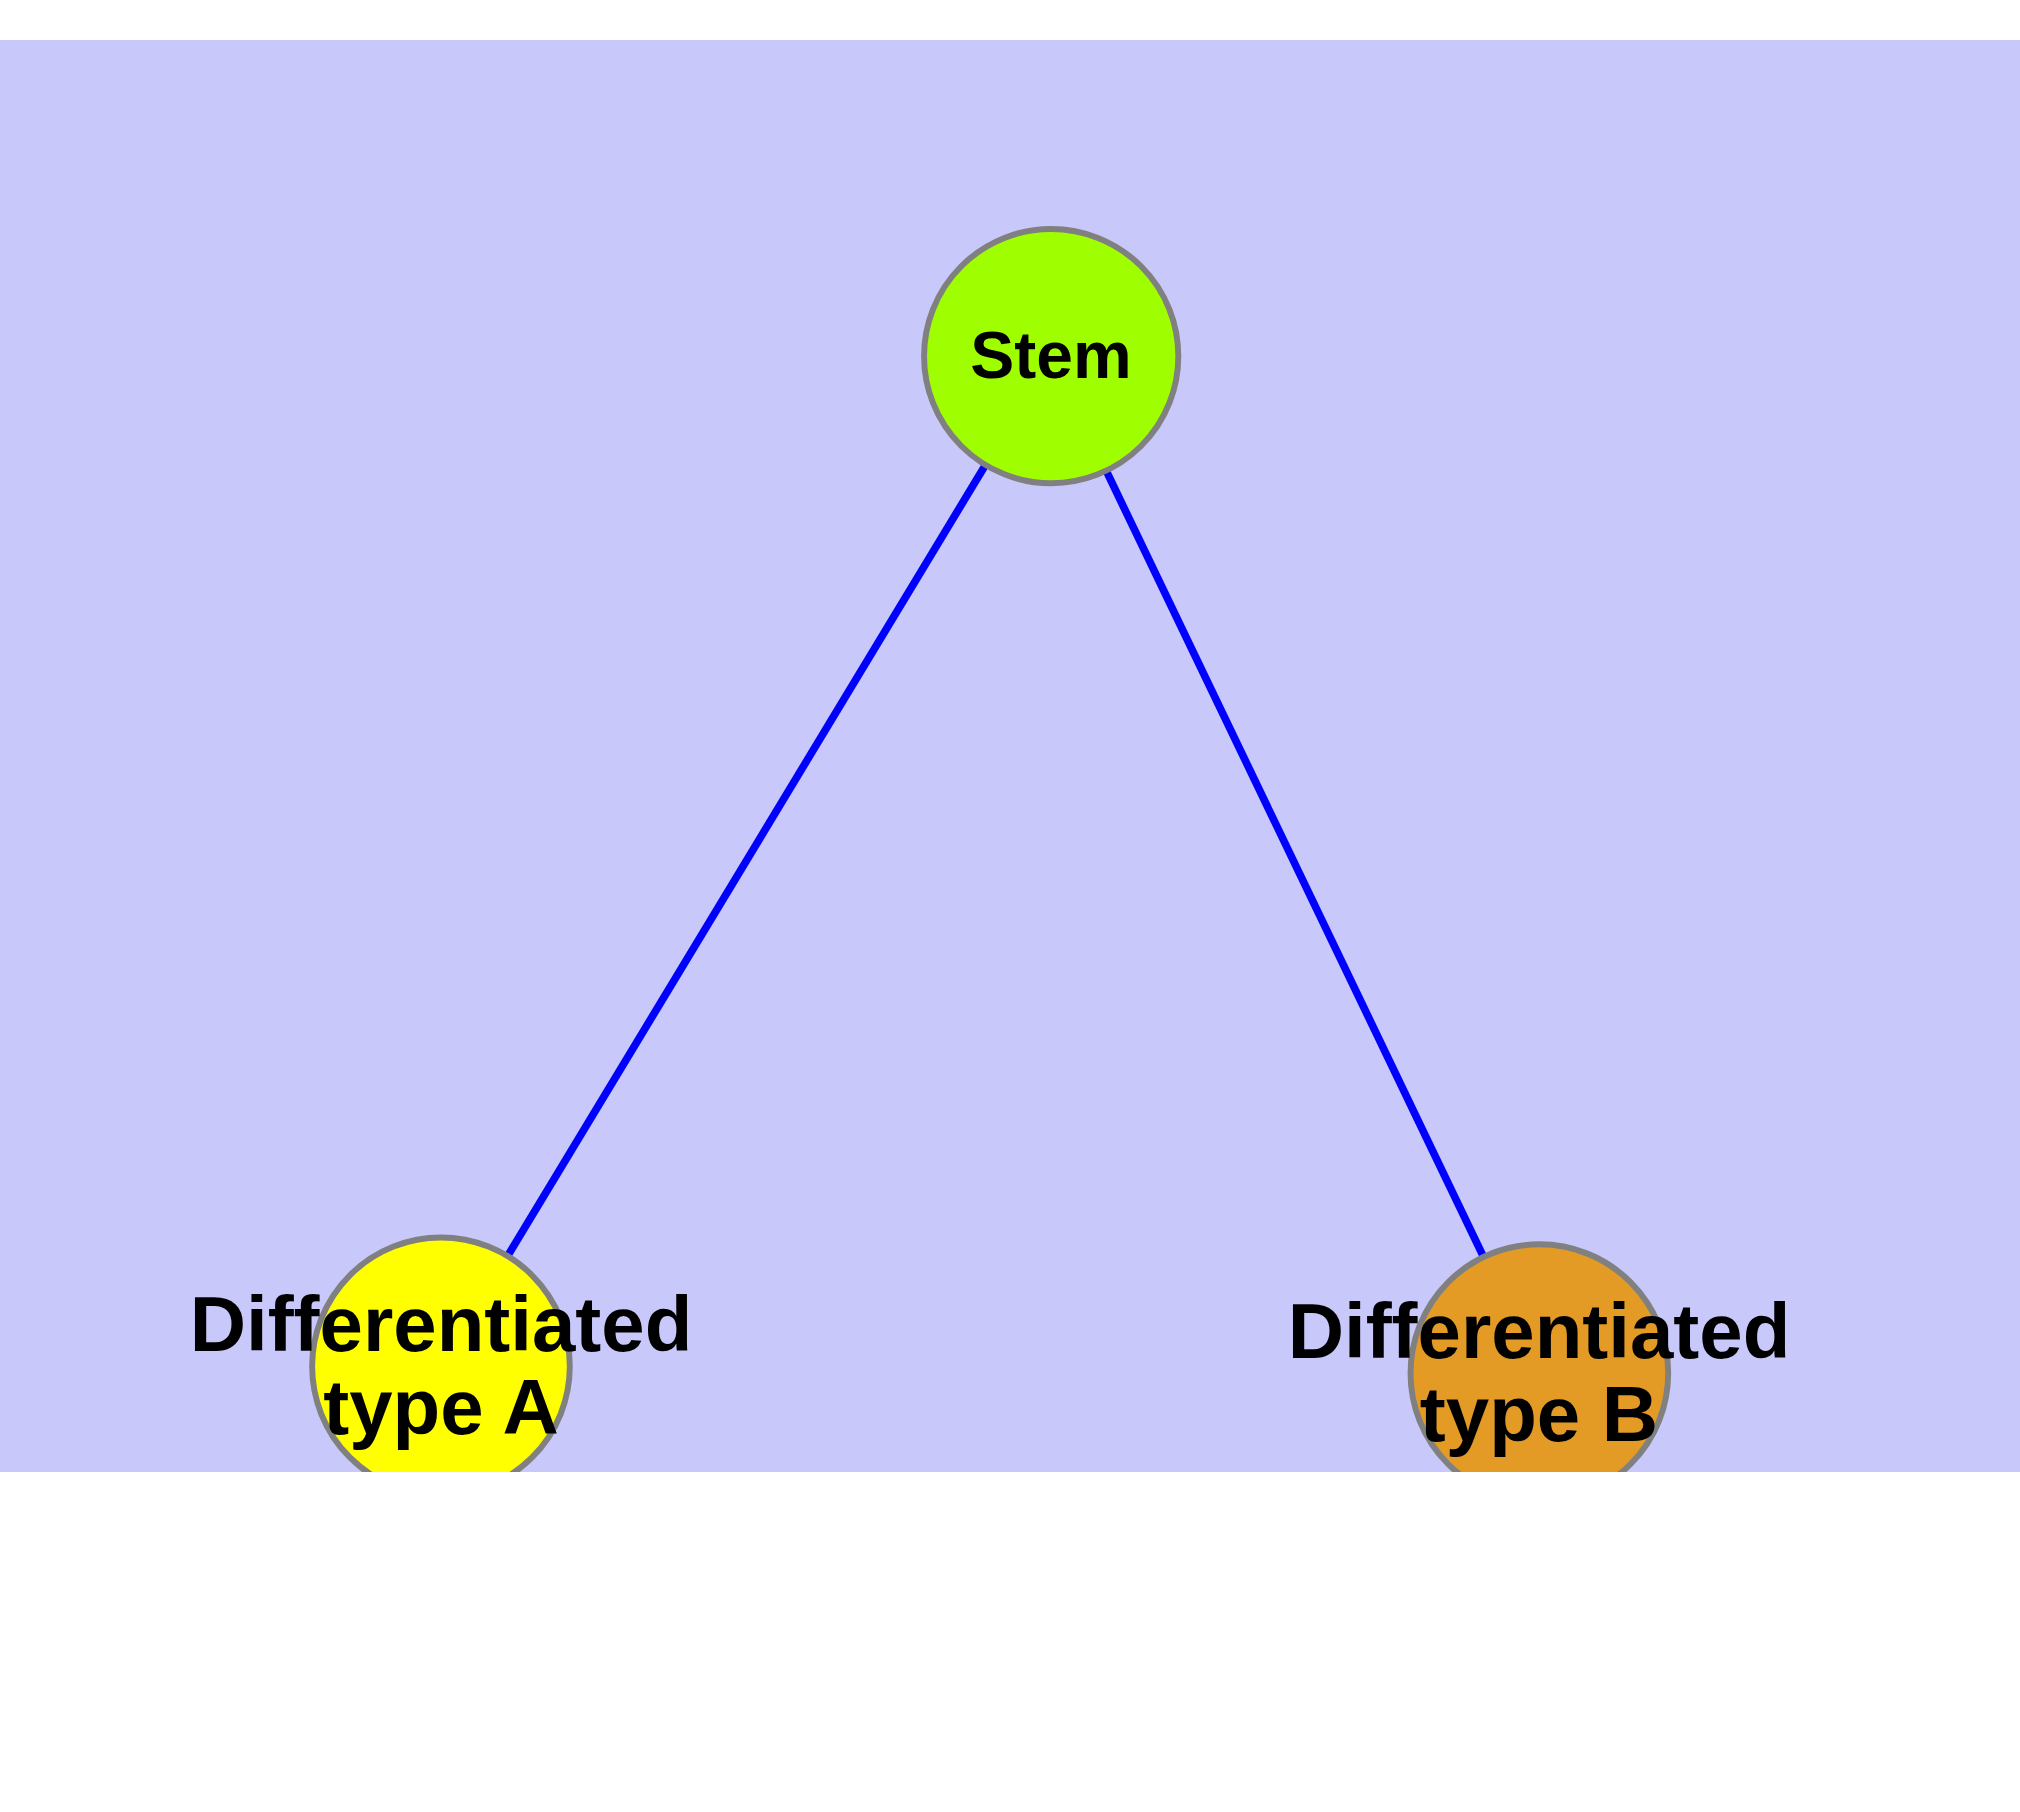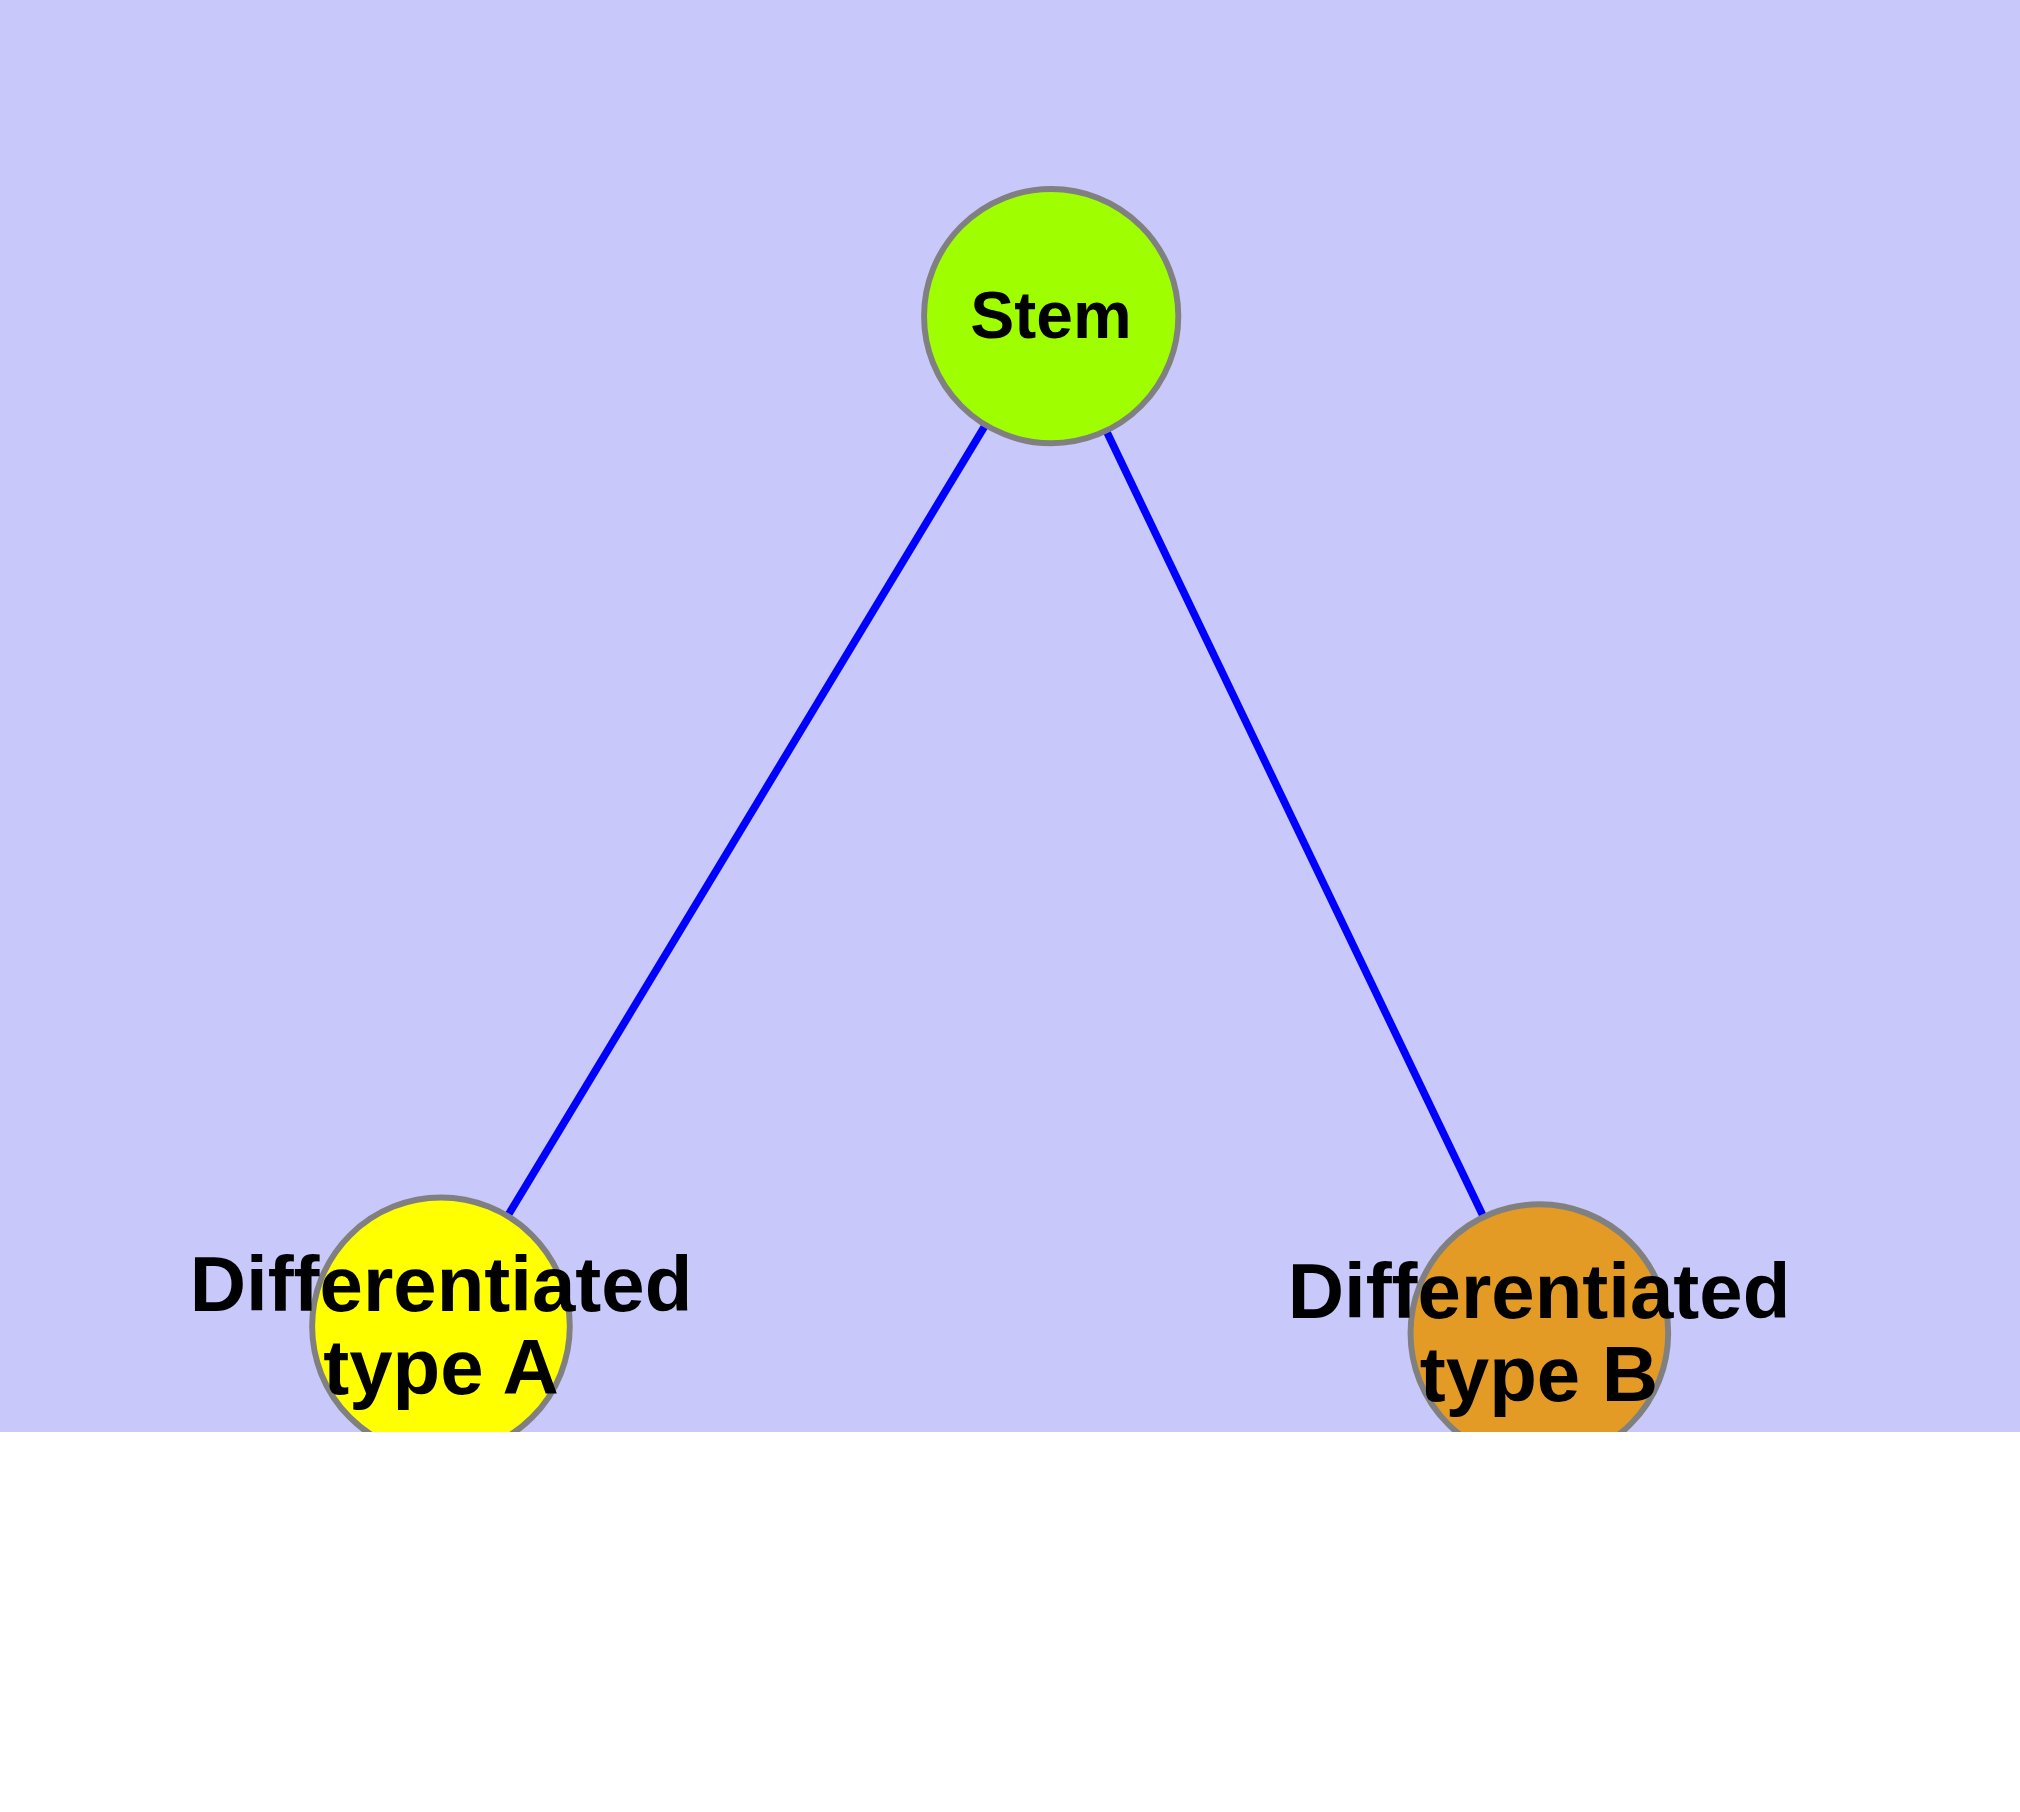--- a/index.html
+++ b/index.html
@@ -51,21 +51,21 @@
   #label-diff-b {
     font-size: 78px;
     left: 1539px;
     top: 1333px;
     transform: translate(-50%, -50%);
   }
 </style>
 </head>
 <body>
 
-<div id="canvas" style="width: 2021px; height: 1432px;">
+<div id="canvas" style="width: 2021px; height: 1432px; margin-top: 40px;">
 
   <div id="bg" style="background: rgb(200, 200, 250);"></div>
 
   <svg id="graph-svg" viewBox="0 0 2384 2138">
     <g id="edges-layer">
         <line x1="1163.4798620805543" y1="499.6833394444156" x2="597.554193837276" y2="1436.6047235360652" stroke="#0000FF" stroke-width="9" stroke-linecap="butt"></line>
         <line x1="1304.0441980025462" y1="506.4254125053045" x2="1751.0903398622843" y2="1437.771541379759" stroke="#0000FF" stroke-width="9" stroke-linecap="butt"></line>
       </g>
     <g id="nodes-layer">
         <circle cx="1240" cy="373" r="150" fill="#9FFF00" stroke="#808080" stroke-width="7"></circle>

